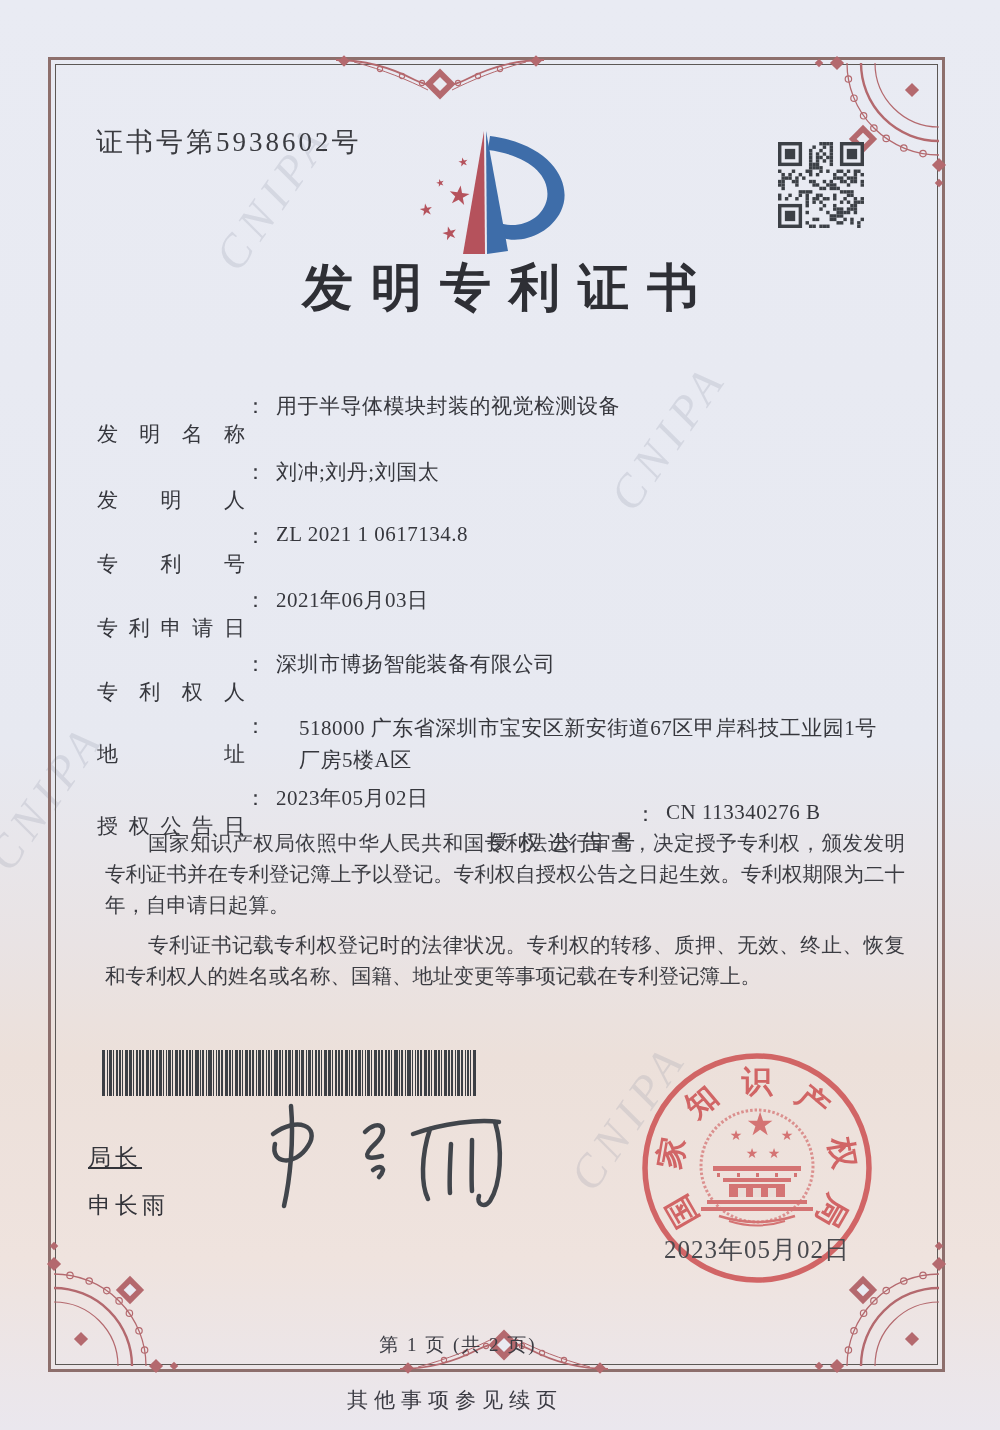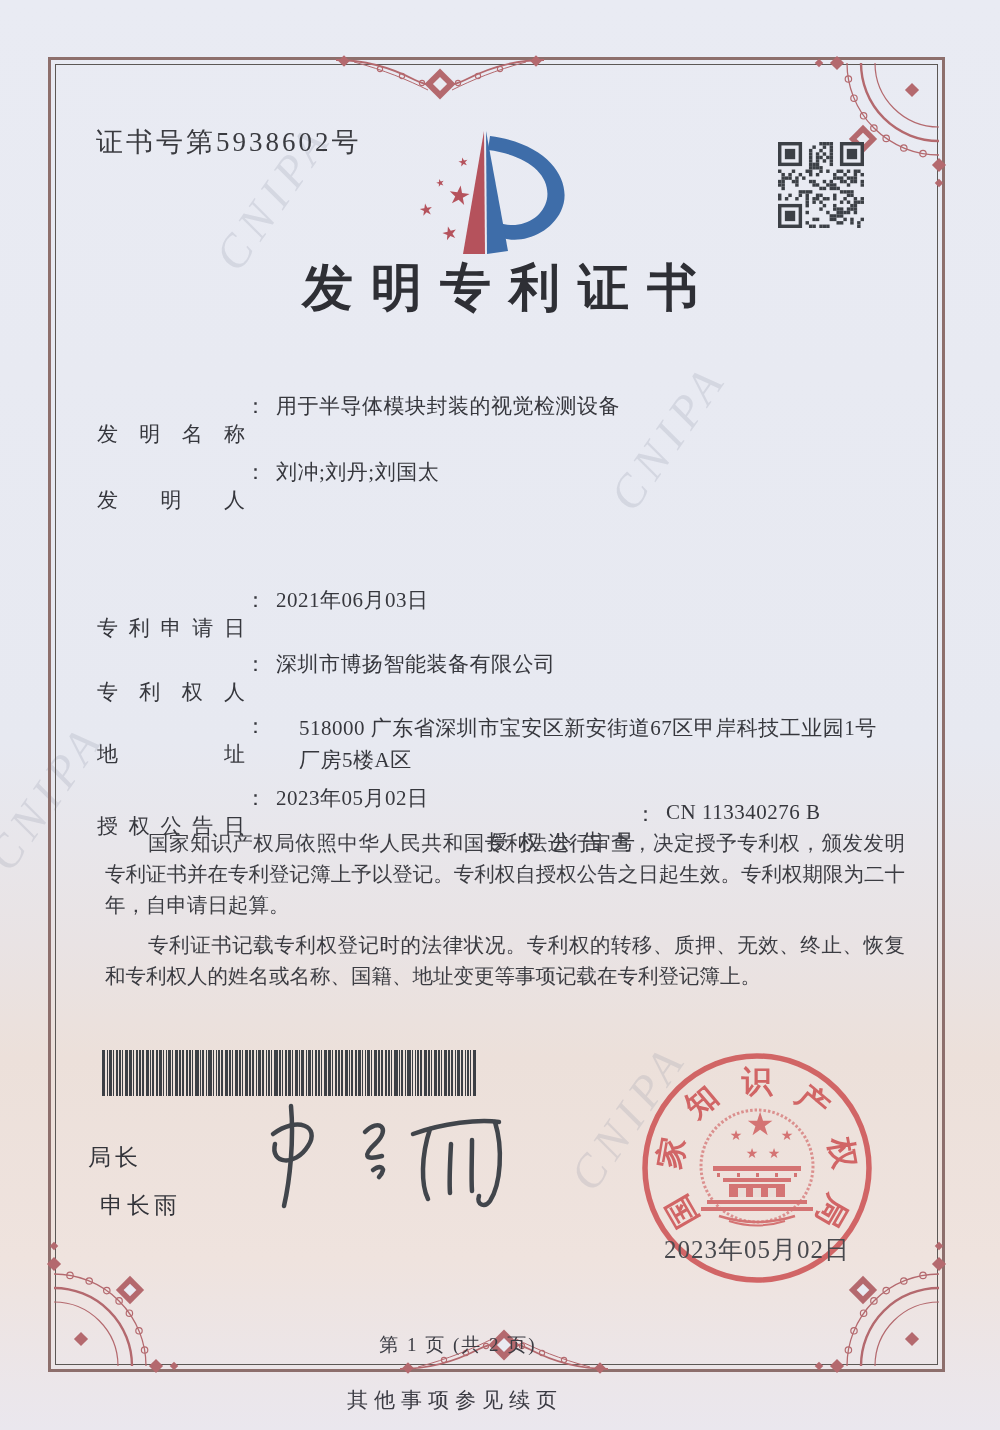--- a/index.html
+++ b/index.html
@@ -30,22 +30,22 @@
   }
   .frow{position:absolute;left:97px;width:840px;font-size:21px;color:#36373d;}
   .flabel{display:inline-block;width:148px;text-align:justify;text-align-last:justify;vertical-align:top;margin-top:28px;}
   .fcolon{display:inline-block;vertical-align:top;margin-right:10px;}
   .fvalue{display:inline-block;vertical-align:top;letter-spacing:.5px;}
   .fvalue.addr{width:585px;line-height:32px;margin-left:23px;}
   .grant2{position:absolute;left:390px;top:16px;}
   .paras{position:absolute;left:97px;top:828px;width:808px;}
   .paras p{margin:0 0 9px 8px;font-size:20.5px;line-height:31px;text-align:justify;text-indent:2.1em;color:#3b3c42;}
   .barcode{position:absolute;left:102px;top:1050px;}
-  .director-title{position:absolute;left:88px;top:1142px;font-size:23px;letter-spacing:4px;color:#33343a;}
-  .director-name{position:absolute;left:100px;top:1190px;font-size:23px;letter-spacing:4px;color:#33343a;}
+  .director-title{position:absolute;left:88px;top:1142px;font-size:23px;letter-spacing:4px;color:#33343a;text-decoration:underline;}
+  .director-name{position:absolute;left:88px;top:1190px;font-size:23px;letter-spacing:4px;color:#33343a;}
   .signature{position:absolute;left:245px;top:1100px;}
   .seal{position:absolute;left:637px;top:1048px;opacity:.92;}
   .seal-ch{font-size:31px;font-weight:bold;fill:var(--seal-red,#cf5b5c);text-anchor:middle;dominant-baseline:central;font-family:"Liberation Serif","DejaVu Serif",serif;}
   .seal-date{font-size:25px;fill:#3a3d42;text-anchor:middle;letter-spacing:1px;font-family:"Liberation Serif","DejaVu Serif",serif;}
   .pagenum{position:absolute;left:0;top:1332px;width:1000px;text-align:center;font-size:19px;color:#3c3d44;transform:translateX(-42px);letter-spacing:2px;}
   .contnote{position:absolute;left:0;top:1386px;width:1000px;text-align:center;font-size:21px;color:#3a3a42;transform:translateX(-45px);letter-spacing:6px;}
   .lace{stroke:var(--lace,#b4696e);fill:none;}
   .lace-fill{fill:var(--lace,#b4696e);stroke:none;}
   .lace-paper{fill:#e9eaf1;stroke:none;}
   .bar{fill:#3c3f45;}
@@ -329,20 +329,23 @@
   </svg>
 
   <div class="title">发明专利证书</div>
 
   <div class="frow" style="top:392px">
     <span class="flabel">发明名称</span><span class="fcolon">：</span><span class="fvalue">用于半导体模块封装的视觉检测设备</span>
   </div>
   <div class="frow" style="top:458px">
     <span class="flabel">发明人</span><span class="fcolon">：</span><span class="fvalue">刘冲;刘丹;刘国太</span>
   </div>
+  <div class="frow" style="top:522px">
+    <span class="flabel">专利号</span><span class="fcolon">：</span><span class="fvalue">ZL 2021 1 0617134.8</span>
+  </div>
   <div class="frow" style="top:586px">
     <span class="flabel">专利申请日</span><span class="fcolon">：</span><span class="fvalue">2021年06月03日</span>
   </div>
   <div class="frow" style="top:650px">
     <span class="flabel">专利权人</span><span class="fcolon">：</span><span class="fvalue">深圳市博扬智能装备有限公司</span>
   </div>
   <div class="frow" style="top:712px">
     <span class="flabel">地址</span><span class="fcolon">：</span><span class="fvalue addr">518000 广东省深圳市宝安区新安街道67区甲岸科技工业园1号厂房5楼A区</span>
   </div>
 

